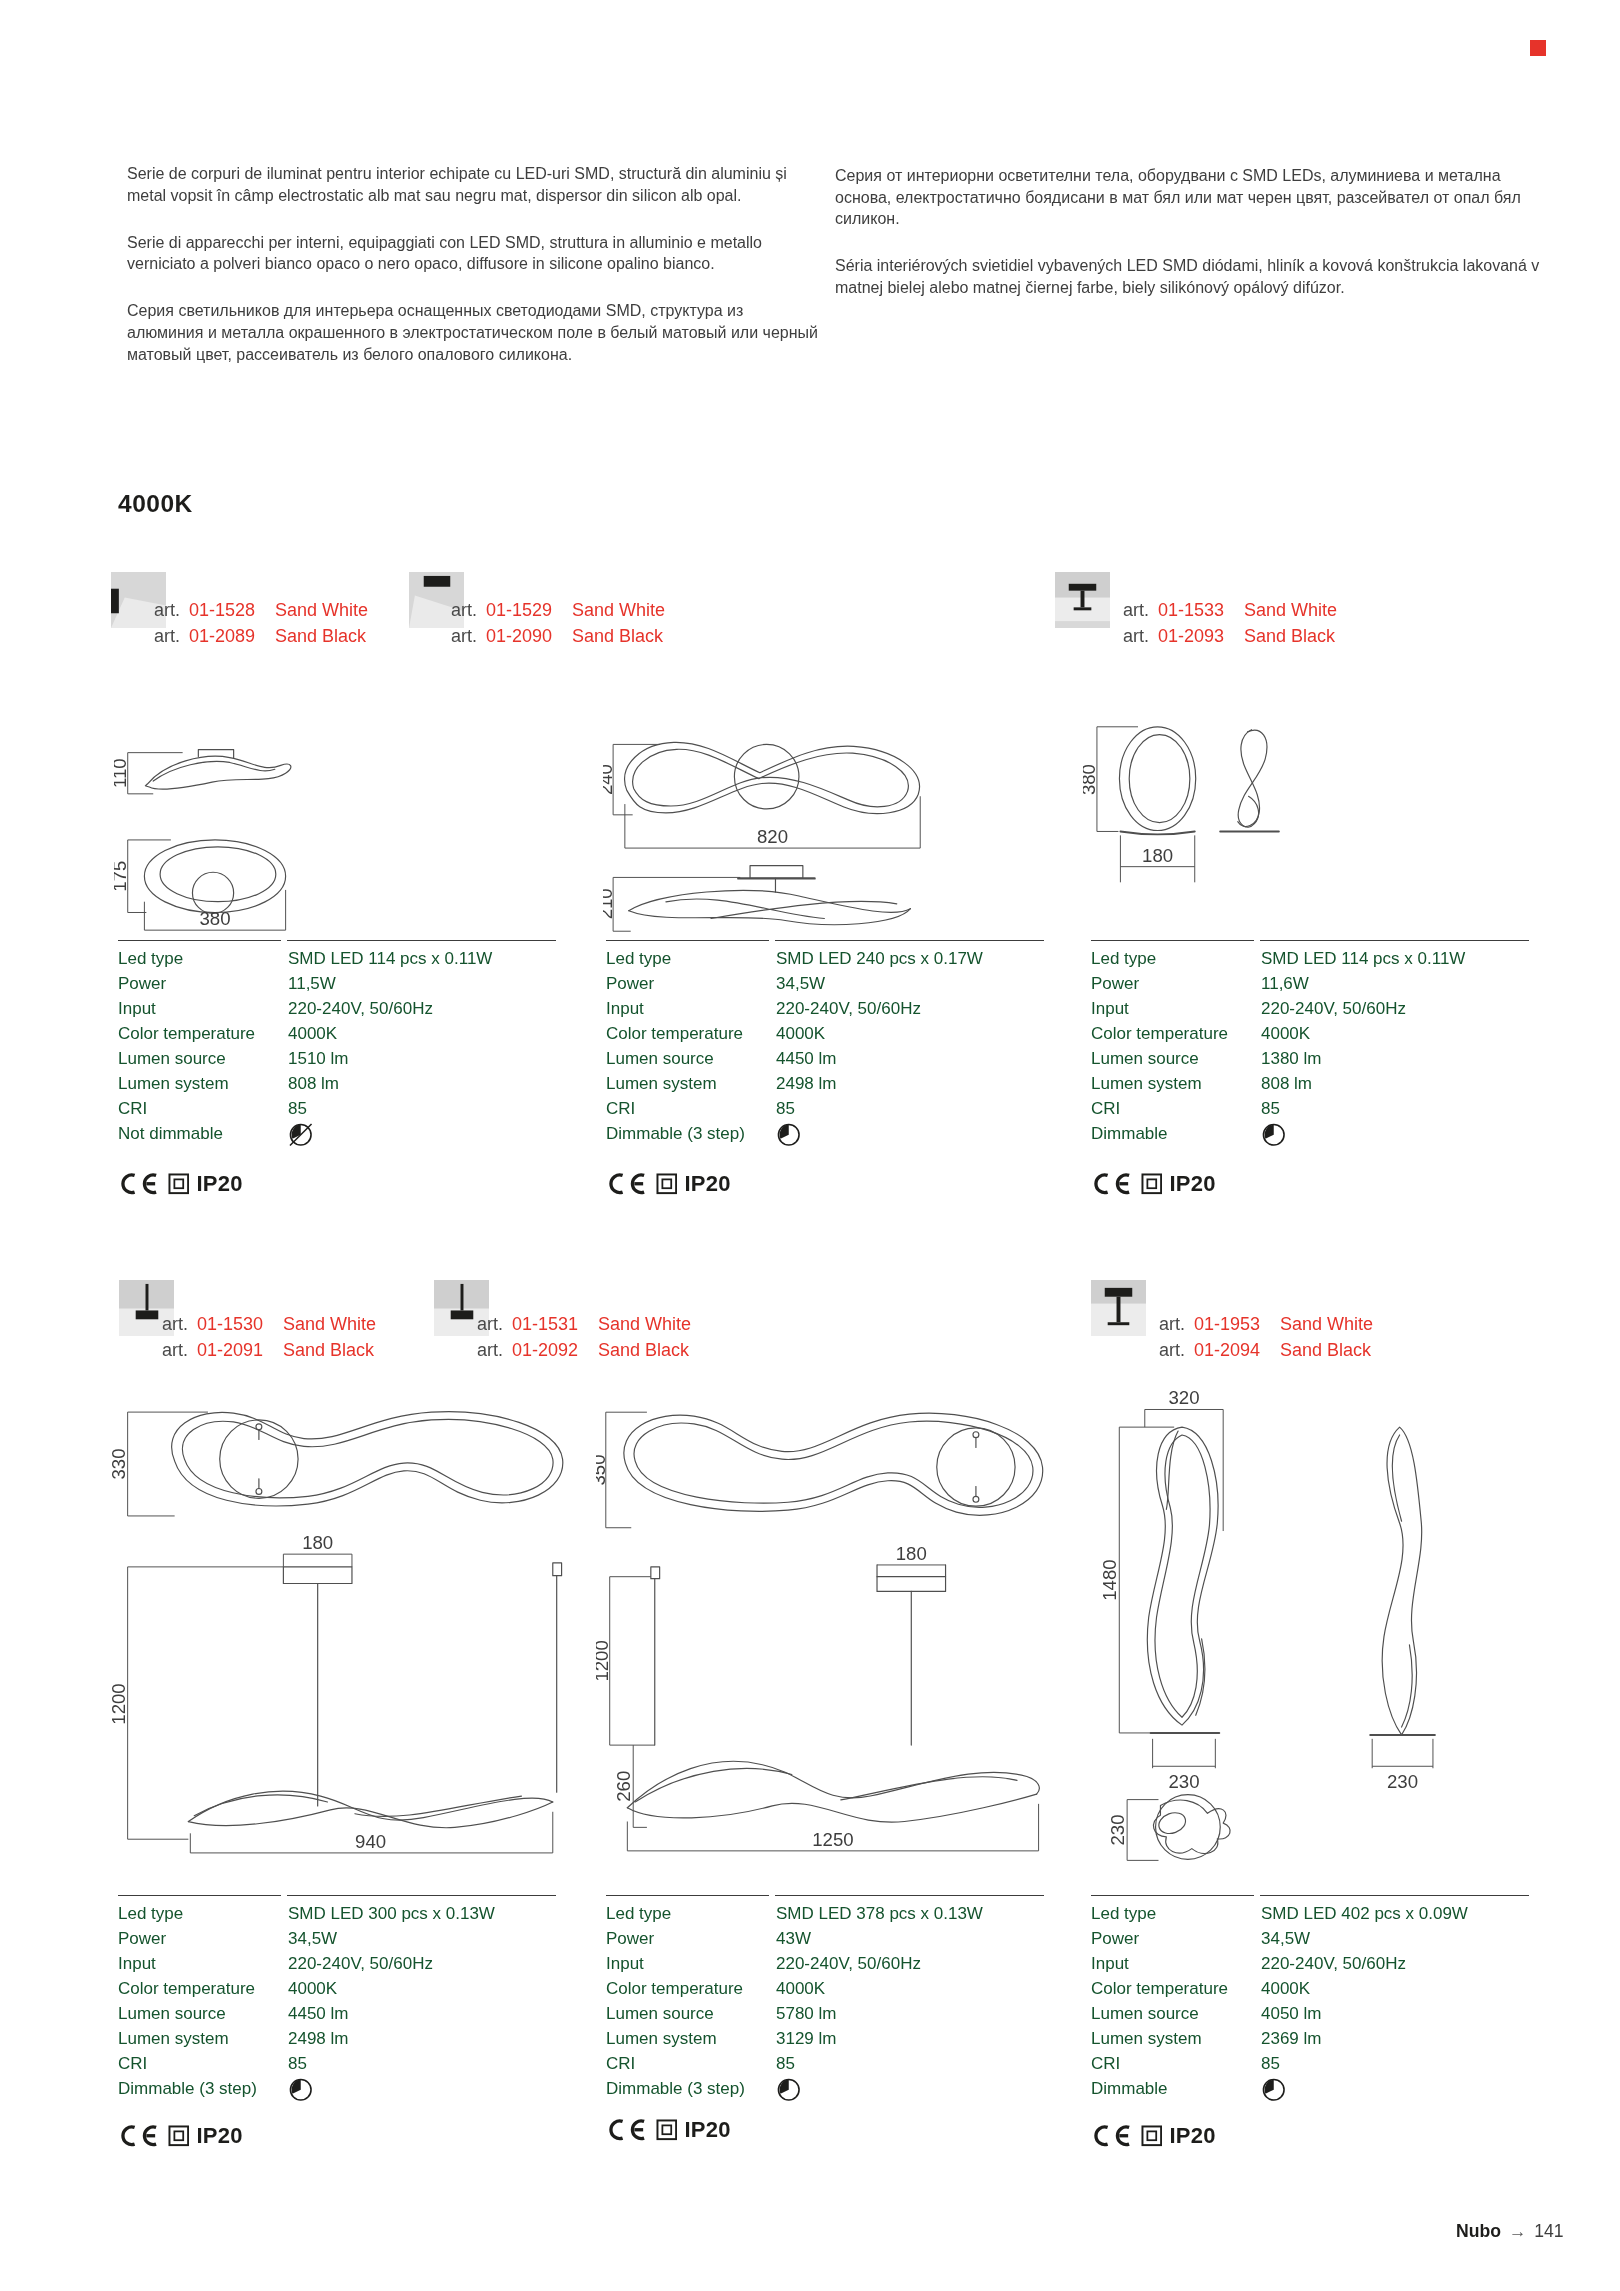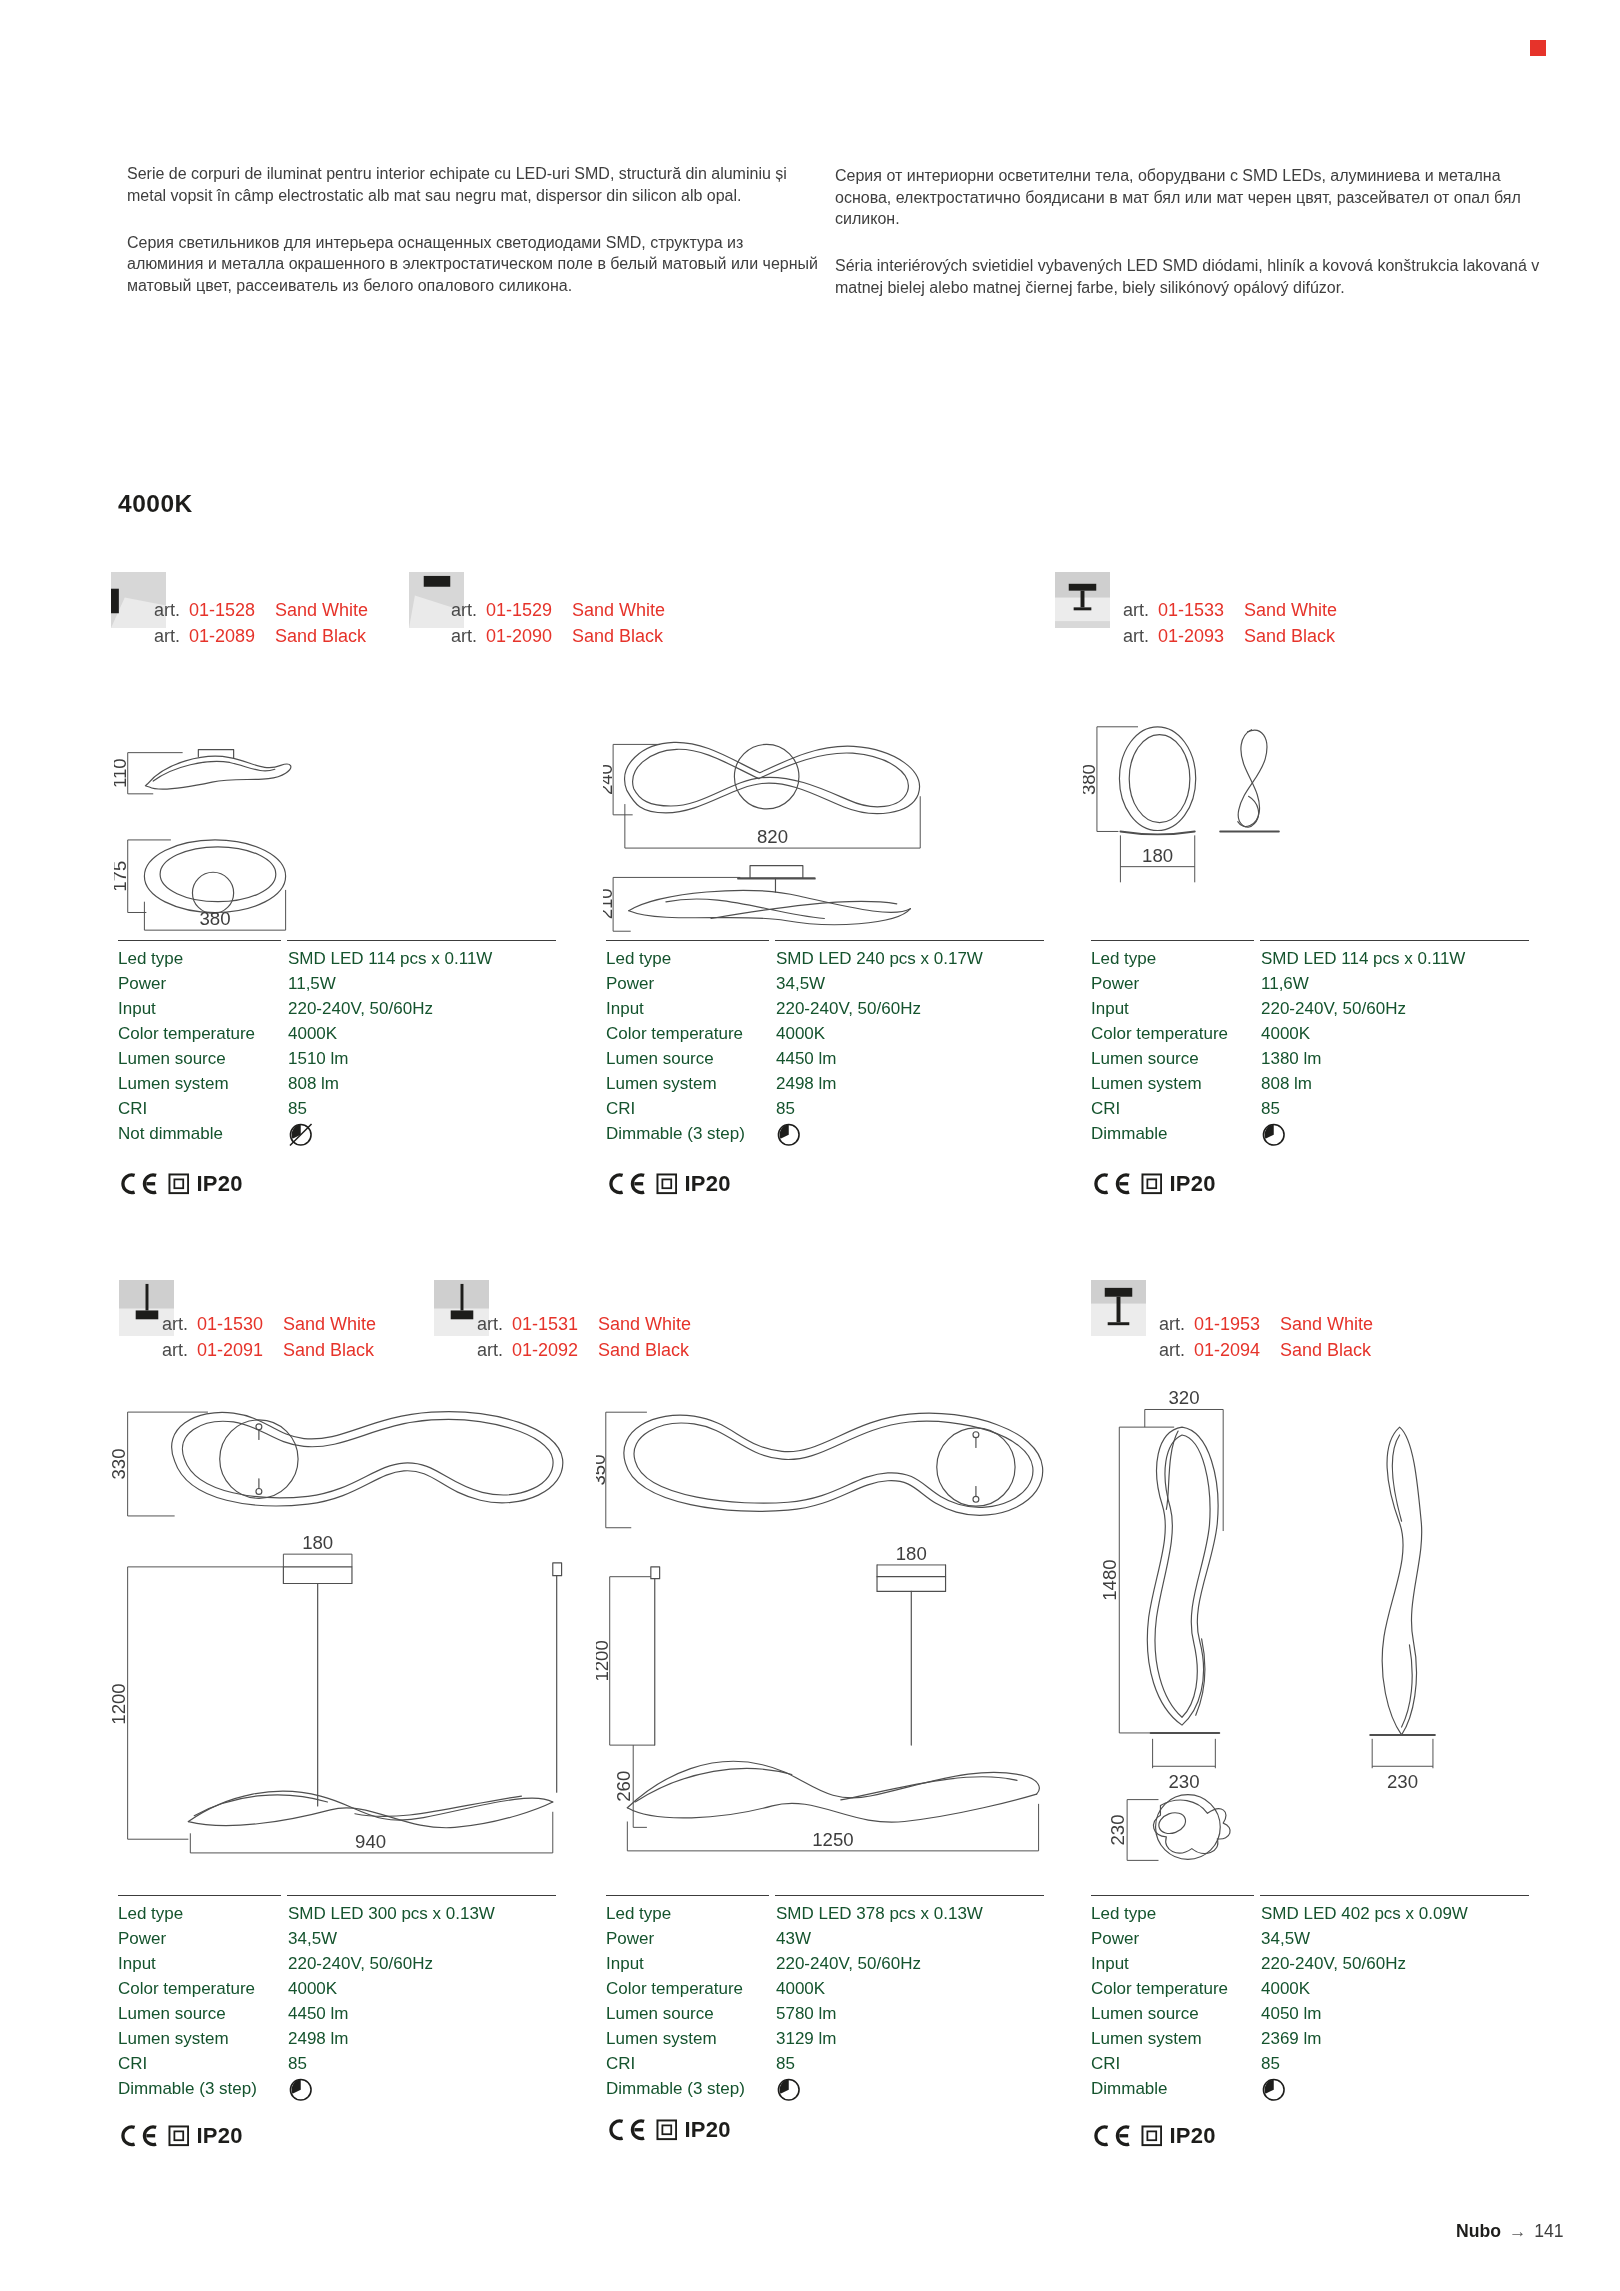--- a/index.html
+++ b/index.html
@@ -43,20 +43,21 @@
 </style>
 </head>
 <body>
 
 <div class="sheet">
 
   <div class="abs corner" style="left:1530px;top:40px;"></div>
 
   <div class="abs intro-col" style="left:127px;top:163px;width:692px;">
     <p>Serie de corpuri de iluminat pentru interior echipate cu LED-uri SMD, structură din aluminiu și metal vopsit în câmp electrostatic alb mat sau negru mat, dispersor din silicon alb opal.</p>
+    <p>Serie di apparecchi per interni, equipaggiati con LED SMD, struttura in alluminio e metallo verniciato a polveri bianco opaco o nero opaco, diffusore in silicone opalino bianco.</p>
     <p>Серия светильников для интерьера оснащенных светодиодами SMD, структура из алюминия и металла окрашенного в электростатическом поле в белый матовый или черный матовый цвет, рассеиватель из белого опалового силикона.</p>
   </div>
   <div class="abs intro-col" style="left:835px;top:165px;width:710px;">
     <p>Серия от интериорни осветителни тела, оборудвани с SMD LEDs, алуминиева и метална основа, електростатично боядисани в мат бял или мат черен цвят, разсейвател от опал бял силикон.</p>
     <p>Séria interiérových svietidiel vybavených LED SMD diódami, hliník a kovová konštrukcia lakovaná v matnej bielej alebo matnej čiernej farbe, biely silikónový opálový difúzor.</p>
   </div>
 
   <div class="abs heading" style="left:118px;top:490px;">4000K</div>
 
   <svg class="abs thumb" style="left:111px;top:572px;" viewBox="0 0 56 57">

